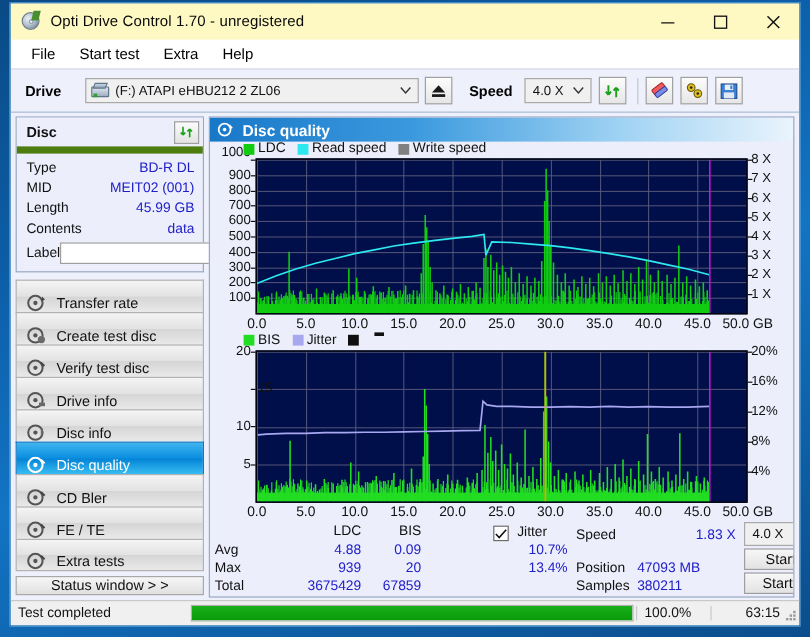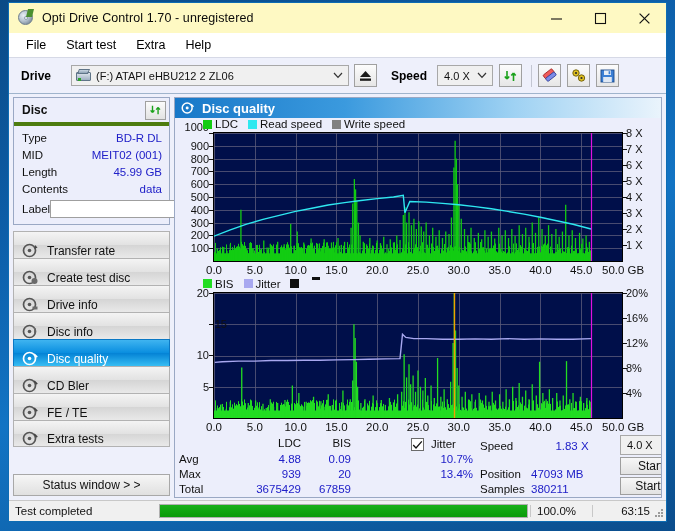--- a/index.html
+++ b/index.html
@@ -154,21 +154,21 @@
     box-sizing: border-box;
   }
   #disc-panel {
     border: 1px solid #9aa8c4;
     background: #eceefb;
     box-sizing: border-box;
   }
   #disc-head {
     height: 24px;
     display:flex; align-items:center;
-    border-bottom: 4px solid #4d7c0f;
+    border-bottom: 6px solid #4d7c0f;
     background:#eceefb;
     padding: 0 3px 0 8px;
     justify-content: space-between;
   }
   #disc-head .t { font-size: 12px; font-weight: bold; color:#111; }
   #disc-refresh {
     width: 21px; height:19px;
     background: linear-gradient(#fbfbfb,#e3e3e3);
     border:1px solid #a0a0a0; box-sizing:border-box;
     display:flex;align-items:center;justify-content:center;
@@ -497,20 +497,30 @@
         </div>
         <div class="navbtn">
           <span class="nicon">
             <svg width="17" height="15" viewBox="0 0 17 15">
                 <circle cx="7.5" cy="7.5" r="6" fill="none" stroke="#555" stroke-width="1.7"></circle>
                 <circle cx="7.5" cy="7.5" r="1.8" fill="#555"></circle>
                 <circle cx="12.5" cy="11" r="3" fill="#6a6a6a"></circle>
               </svg>
           </span>
           <span>Create test disc</span>
+        </div>
+        <div class="navbtn">
+          <span class="nicon">
+            <svg width="17" height="15" viewBox="0 0 17 15">
+                <circle cx="7.5" cy="7.5" r="6" fill="none" stroke="#555" stroke-width="1.7"></circle>
+                <circle cx="7.5" cy="7.5" r="1.8" fill="#555"></circle>
+                <path d="M12 3 L15 6" stroke="#444" stroke-width="1.6"></path>
+              </svg>
+          </span>
+          <span>Verify test disc</span>
         </div>
         <div class="navbtn">
           <span class="nicon">
             <svg width="17" height="15" viewBox="0 0 17 15">
                 <circle cx="7.5" cy="7.5" r="6" fill="none" stroke="#555" stroke-width="1.7"></circle>
                 <circle cx="7.5" cy="7.5" r="1.8" fill="#555"></circle>
                 <rect x="10.5" y="9.5" width="5" height="3" fill="#6a6a6a"></rect>
               </svg>
           </span>
           <span>Drive info</span>
@@ -1783,21 +1793,21 @@
               </svg>
           </div>
           <span class="lbl" style="left:256px; top:3px;">Jitter</span>
           <span class="val" style="left:222px; top:18px; width:76px;">10.7%</span>
           <span class="val" style="left:222px; top:33px; width:76px;">13.4%</span>
 
           <span class="lbl" style="left:305px; top:5px;">Speed</span>
           <span class="lbl" style="left:305px; top:33px;">Position</span>
           <span class="lbl" style="left:305px; top:48px;">Samples</span>
 
-          <span class="val" style="left:356px; top:5px;  width:82px; text-align:center;">1.83 X</span>
+          <span class="val" style="left:356px; top:5px;  width:82px; text-align:right;">1.83 X</span>
           <span class="val" style="left:356px; top:33px; width:82px; text-align:left;">47093 MB</span>
           <span class="val" style="left:356px; top:48px; width:82px; text-align:left;">380211</span>
 
           <div class="combo" id="stats-speed-combo" style="position:absolute; left:445px; top:0px; width:80px; height:20px; padding-left:6px;">
             <span>4.0 X</span>
 
           </div>
           <div class="btn" style="left:445px; top:22px; width:80px; height:18px;">Start full</div>
           <div class="btn" style="left:445px; top:42px; width:80px; height:18px;">Start part</div>
         </div>

